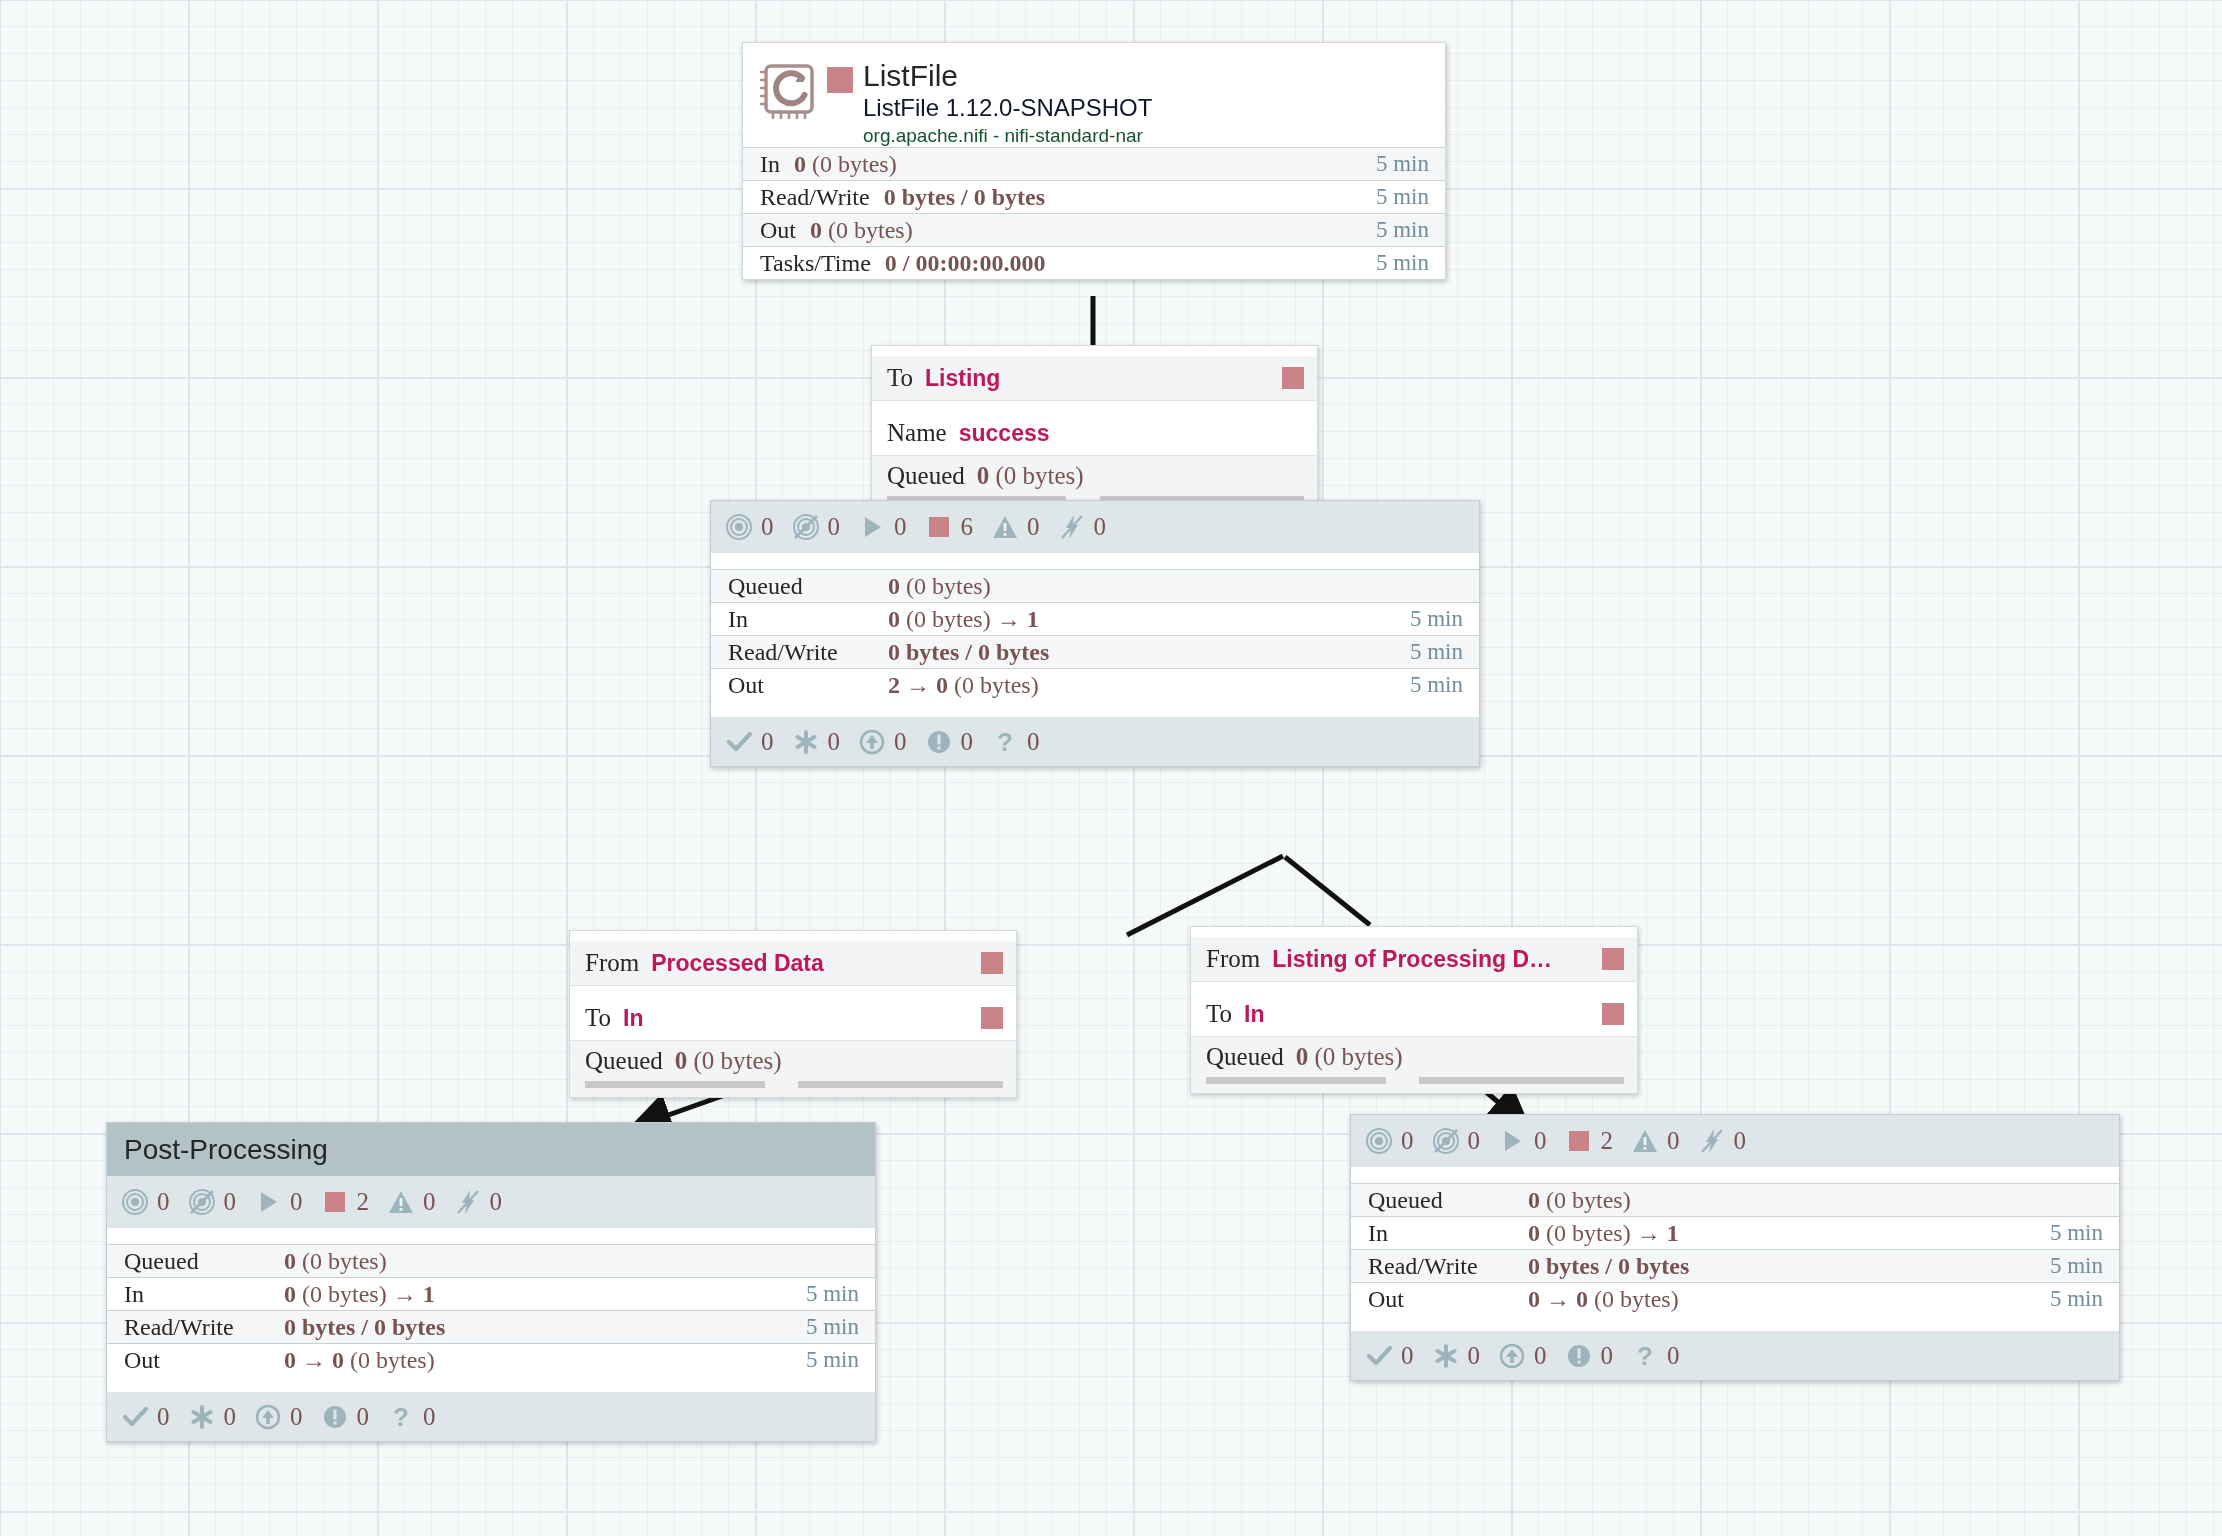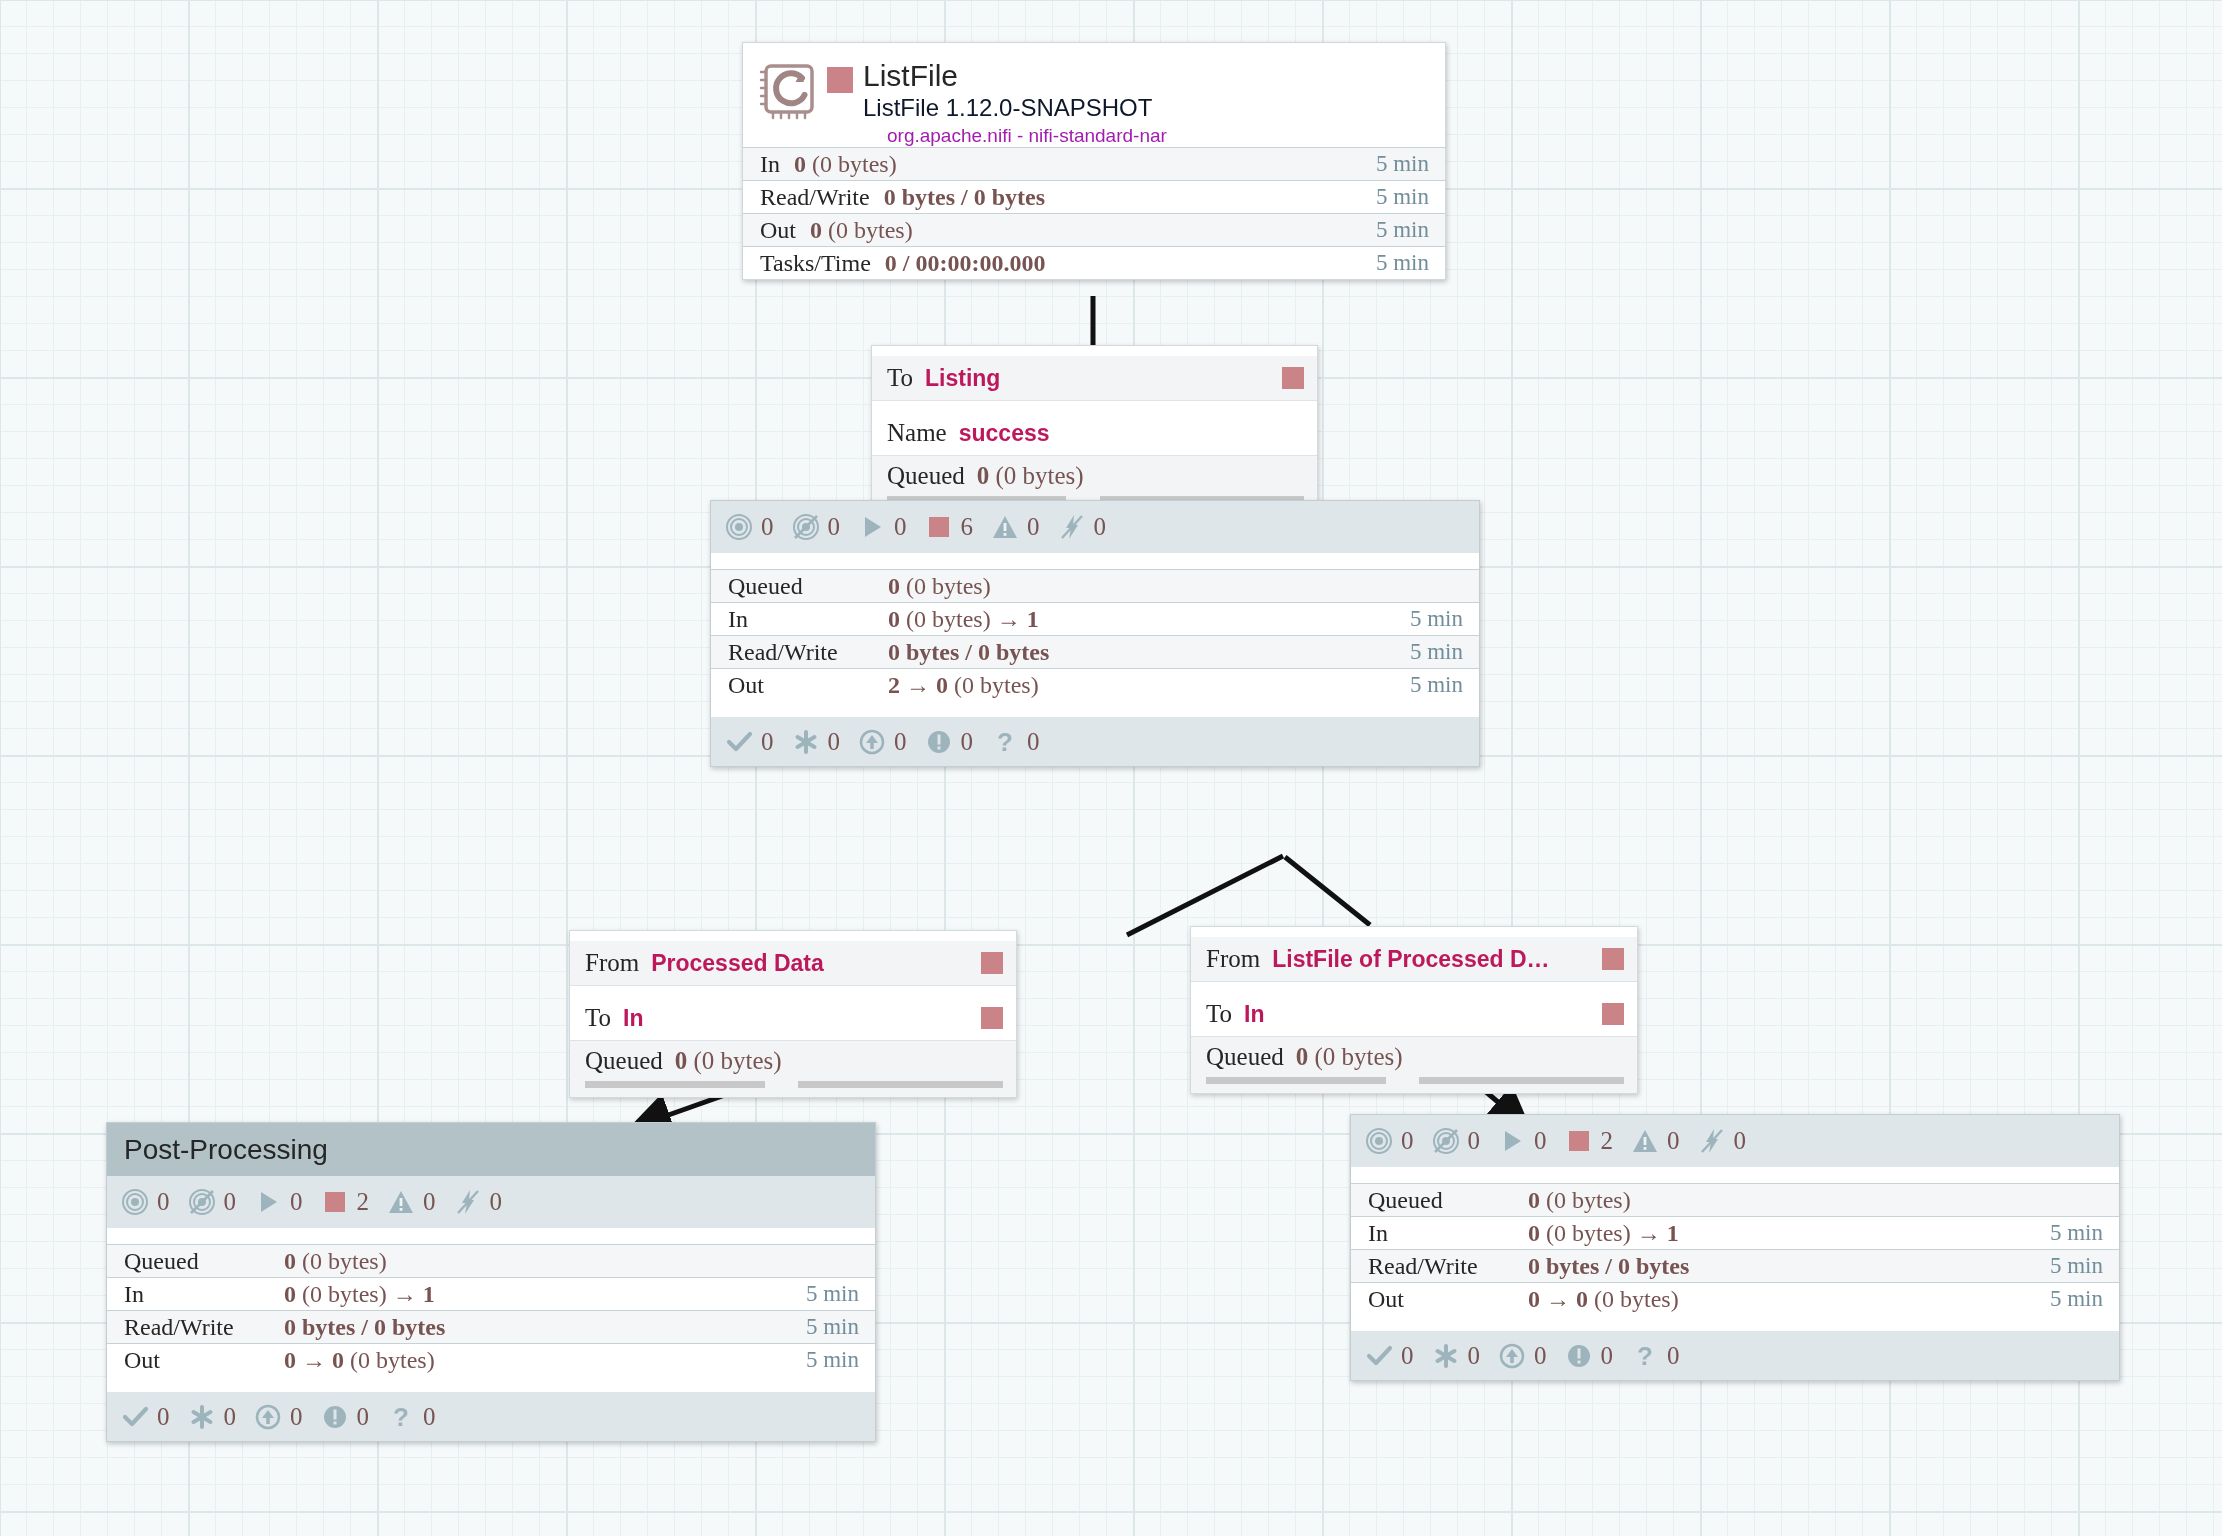--- a/index.html
+++ b/index.html
@@ -63,24 +63,23 @@
   .proc-type {
     font-family: "Liberation Sans", sans-serif;
     font-size: 24px;
     color: #0f172a;
     line-height: 30px;
     white-space: nowrap;
   }
   .proc-bundle {
     font-family: "Liberation Sans", sans-serif;
     font-size: 19px;
-    color: #a21caf;
+    color: #14532d;
     line-height: 26px;
     white-space: nowrap;
-    margin-left: 24px;
   }
   .stat-row {
     display: flex;
     align-items: center;
     height: 33px;
     border-top: 1px solid #c7d2d7;
     font-size: 24px;
     color: #262626;
     padding: 0 16px 0 17px;
     box-sizing: border-box;
@@ -466,21 +465,21 @@
     <div class="cl-bars">
       <span class="cl-bar b1"></span>
       <span class="cl-bar gap"></span>
       <span class="cl-bar b2"></span>
     </div>
   </div>
 
   <div class="conn-label" style="left:1190px; top:926px; width:448px;">
     <div class="cl-row shade">
       <span class="cl-key">From</span>
-      <span class="cl-val">ListFile of Processed D…</span>
+      <span class="cl-val">Listing of Processing D…</span>
       <span class="cl-flag"></span>
     </div>
     <div class="cl-row plain">
       <span class="cl-key">To</span>
       <span class="cl-val">In</span>
       <span class="cl-flag"></span>
     </div>
     <div class="cl-queued">
       <span>Queued</span>
       <span class="qv"><b>0</b><span> (0 bytes)</span></span>

